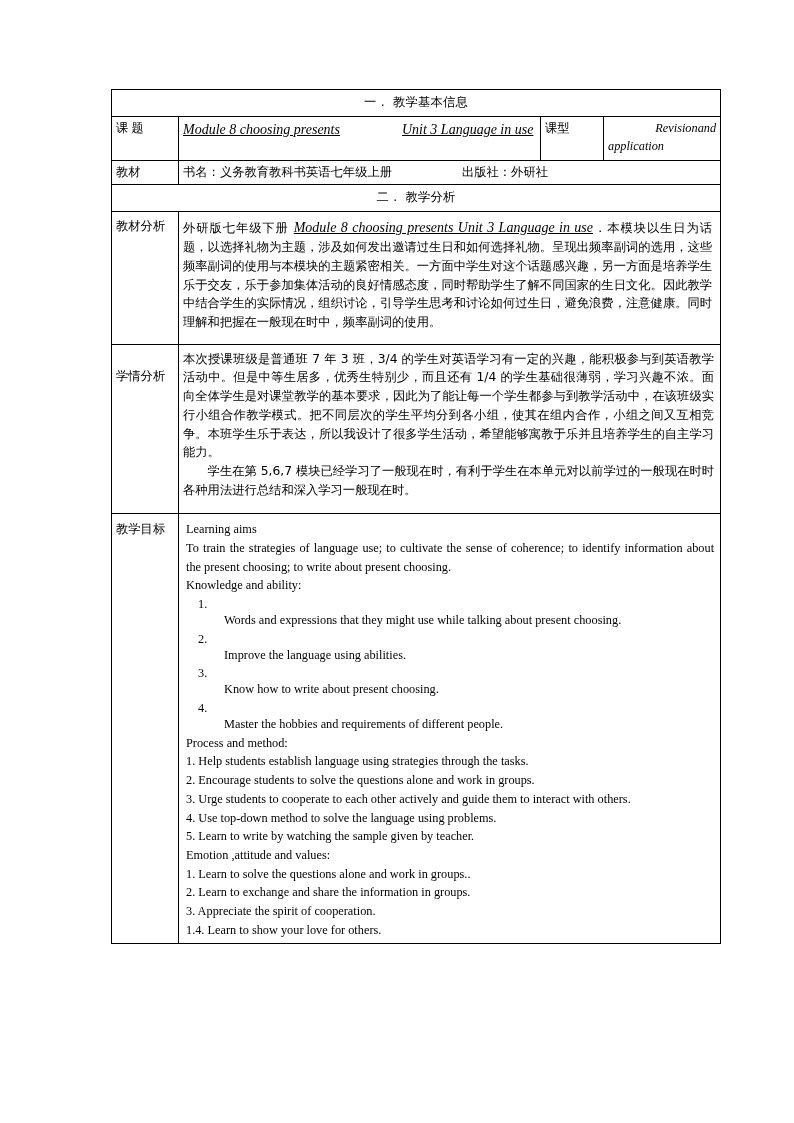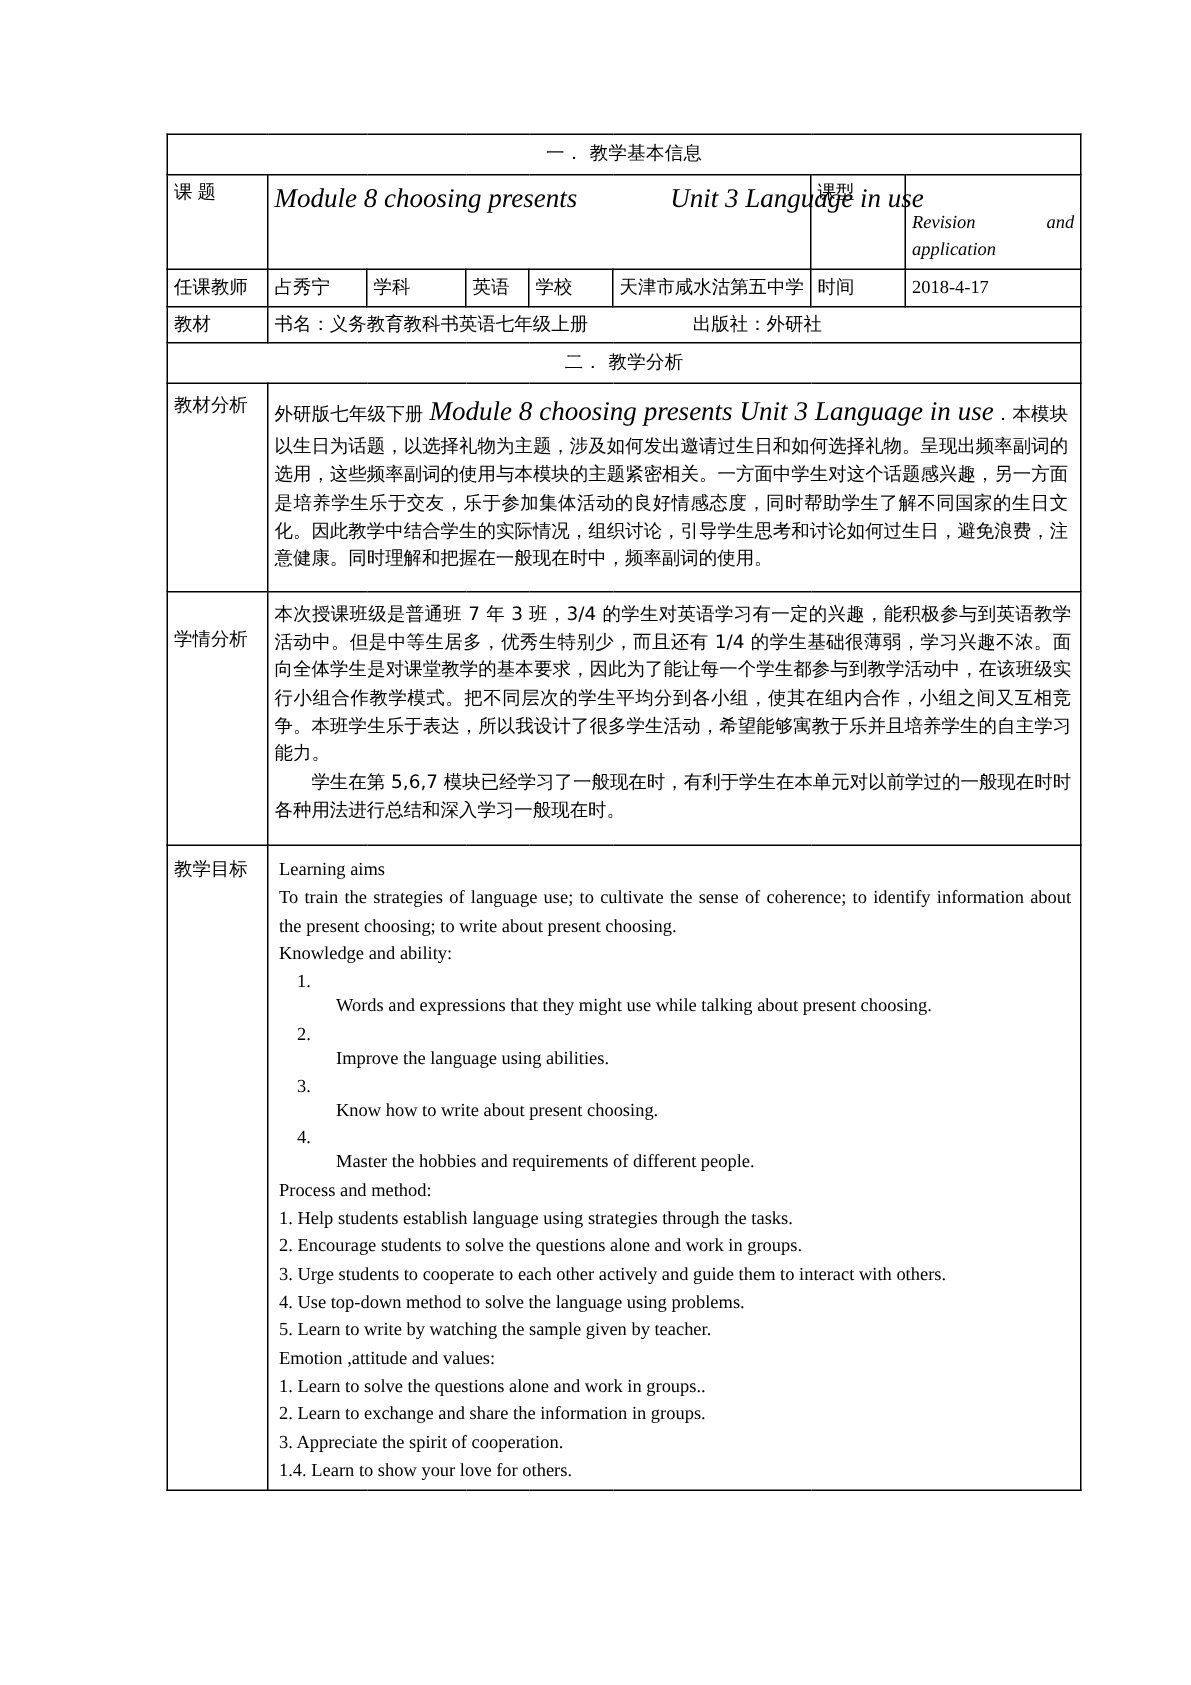--- a/index.html
+++ b/index.html
@@ -49,53 +49,53 @@
     padding-bottom: 4px !important;
   }
 
   
   .cjk {
     font-family: "DejaVu Sans", "Liberation Sans", sans-serif;
     font-size: 12.4px;
     line-height: 1.55;
   }
   .label-cell {
-    font-family: Liberation Sans, sans-serif;
+    font-family: Liberation Serif, serif;
     font-size: 12.4px;
     line-height: 1.55;
     margin-left: 42px;
   }
 
   
   .ital {
     font-style: italic;
-    font-size: 18px;
+    font-size: 14px;
+    text-decoration: underline;
   }
 
   .title-cell {
     position: relative;
     height: 38px;
   }
   .title-inner {
     display: flex;
   }
   .title-a { flex: 0 0 auto; }
   .title-gap { flex: 0 0 62px; }
   .title-b { flex: 0 0 auto; }
 
   .kexing-cell {
     font-style: italic;
     font-size: 12.4px;
     line-height: 1.52;
   }
   .kexing-line1 {
     display: flex;
-    justify-content: space-between;
+    justify-content: flex-end;
     width: 100%;
-    margin-top: 20px;
   }
 
   
   .body-cjk {
     font-family: "DejaVu Sans", "Liberation Sans", sans-serif;
     font-size: 12.35px;
     line-height: 1.62;
     text-align: justify;
     text-justify: inter-ideograph;
   }
@@ -162,30 +162,20 @@
         <td class="label-cell">课型</td>
         <td class="kexing-cell">
           <div class="kexing-line1">
             <span>Revision</span>
             <span>and</span>
           </div>
           <div>application</div>
         </td>
       </tr>
 
-      <tr>
-        <td class="label-cell">任课教师</td>
-        <td class="cjk">占秀宁</td>
-        <td class="cjk">学科</td>
-        <td class="cjk">英语</td>
-        <td class="cjk">学校</td>
-        <td class="cjk">天津市咸水沽第五中学</td>
-        <td class="cjk">时间</td>
-        <td class="cjk" style="font-family:'Liberation Serif',serif;">2018-4-17</td>
-      </tr>
 
       <tr>
         <td class="label-cell">教材</td>
         <td class="cjk" colspan="7">
           <span>书名：义务教育教科书英语七年级上册</span>
           <span style="display:inline-block;width:62px"></span>
           <span>出版社：外研社</span>
         </td>
       </tr>
 

